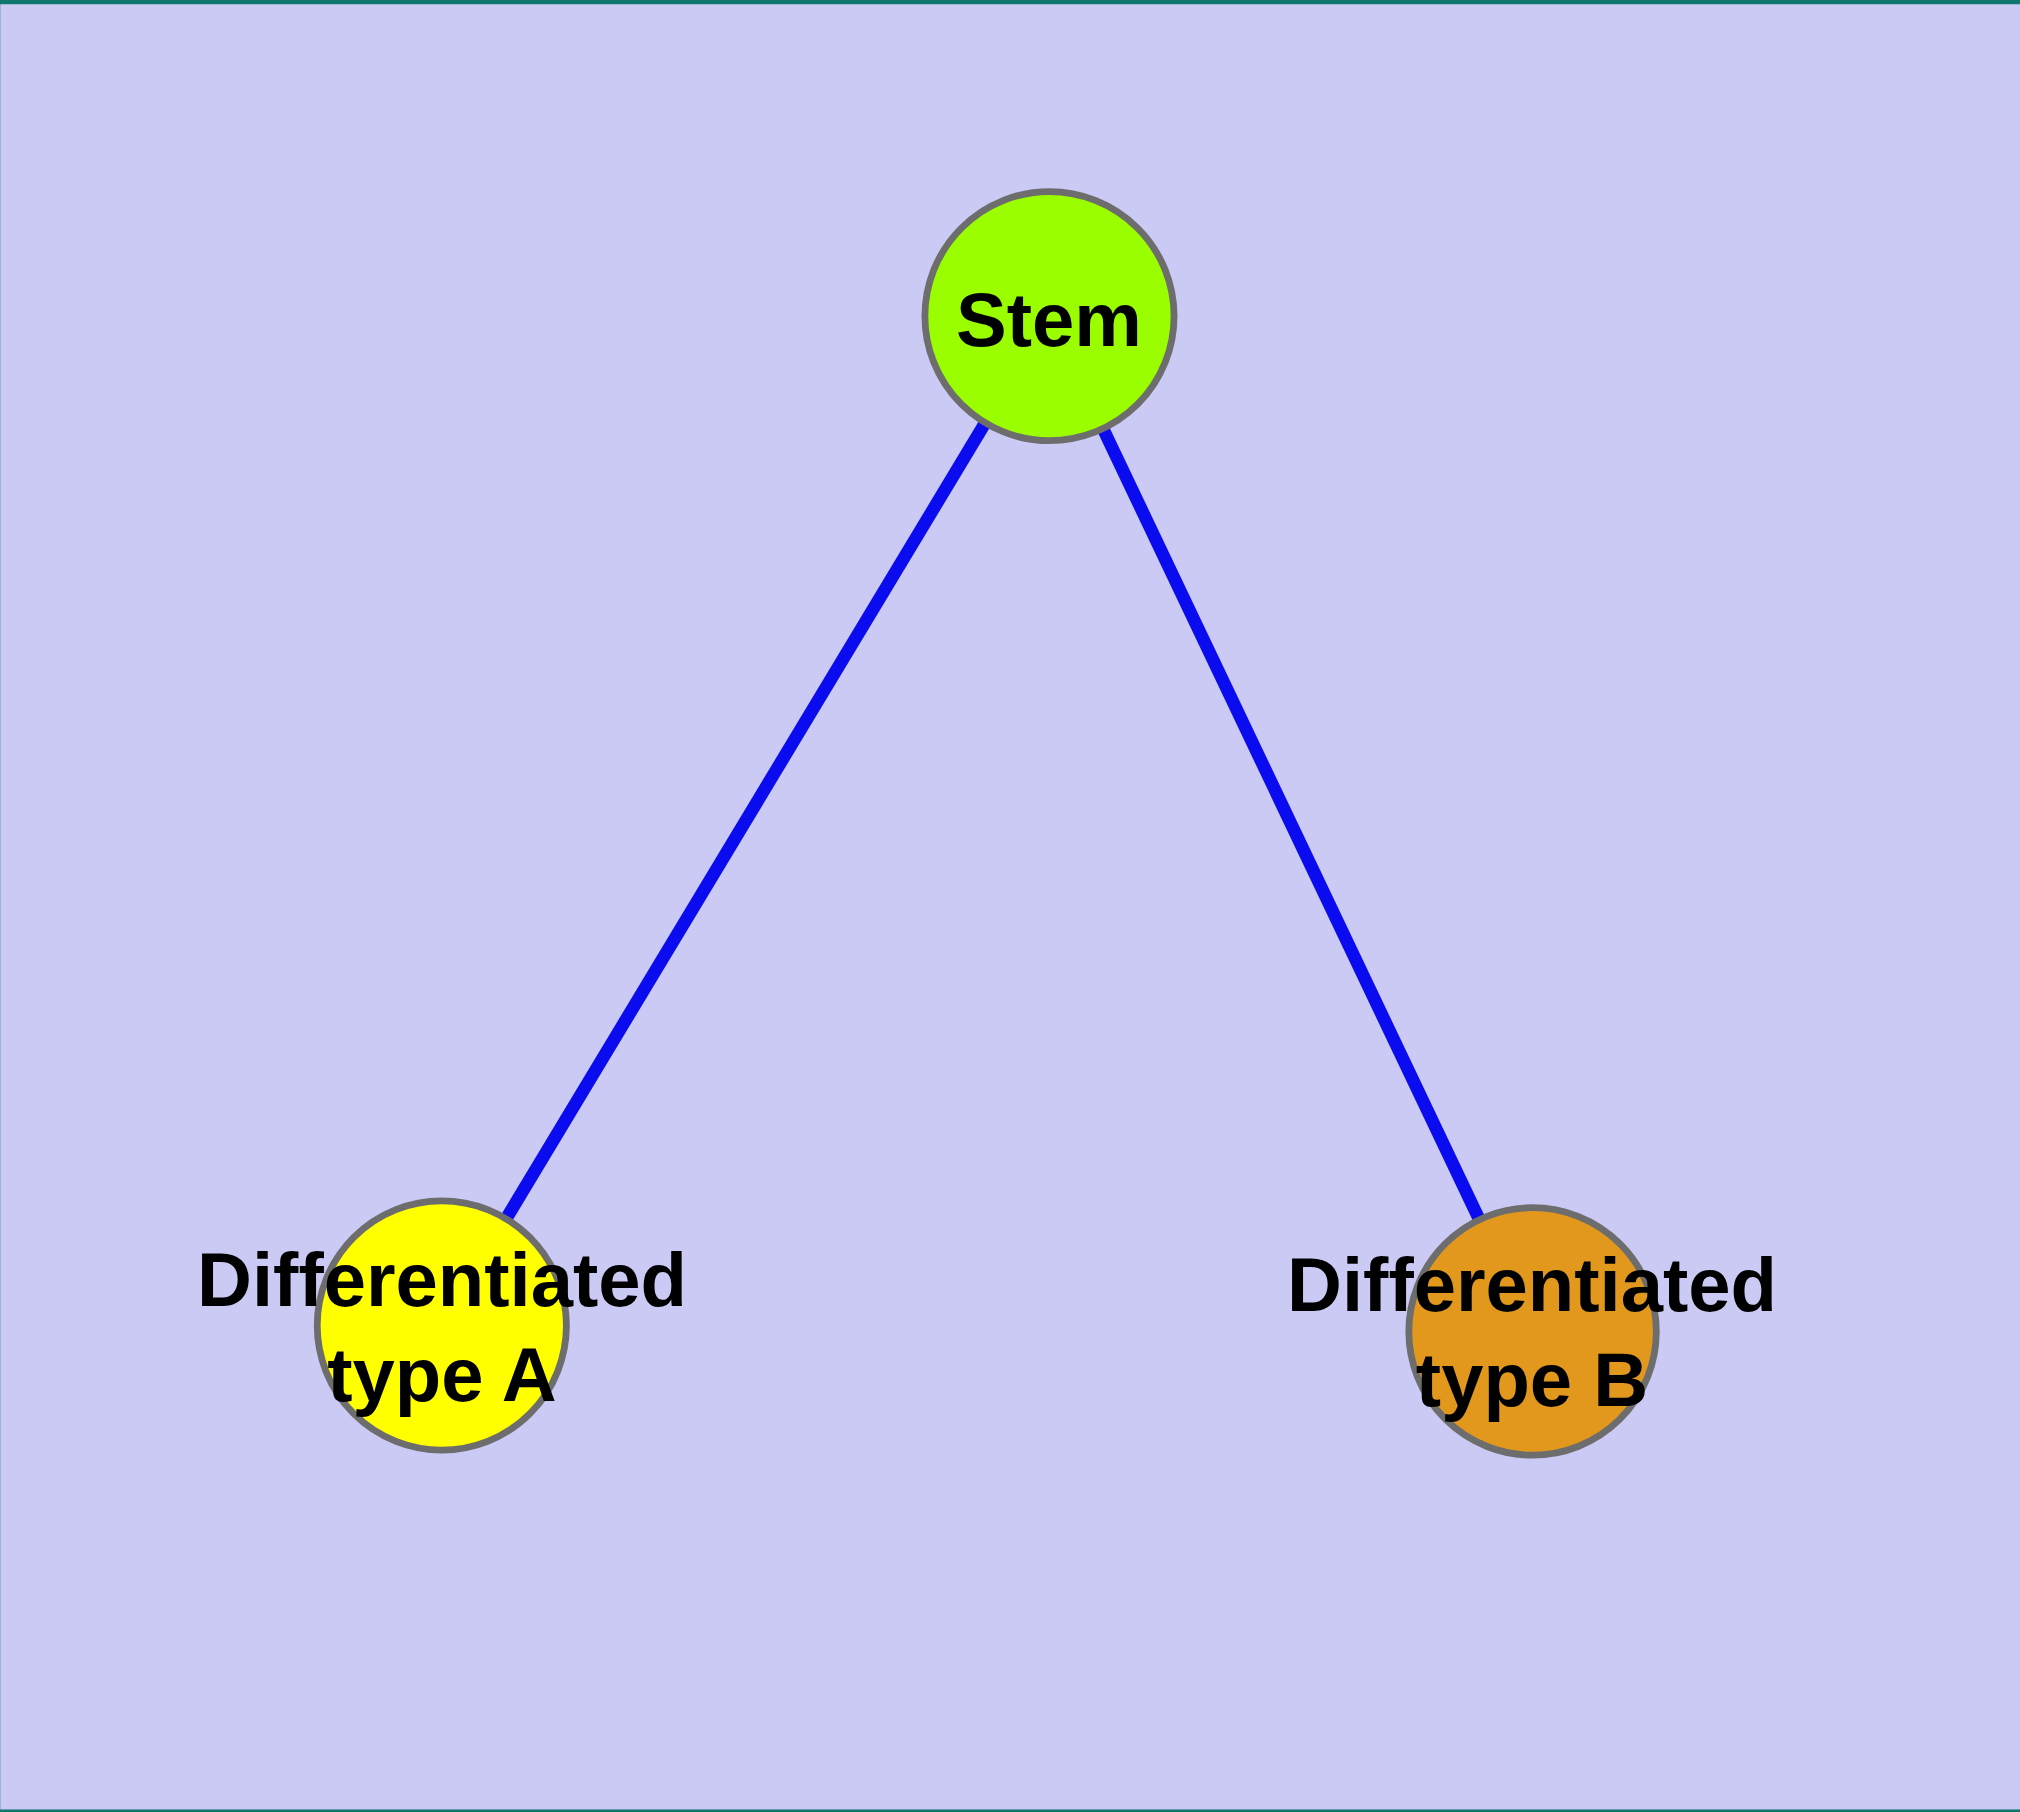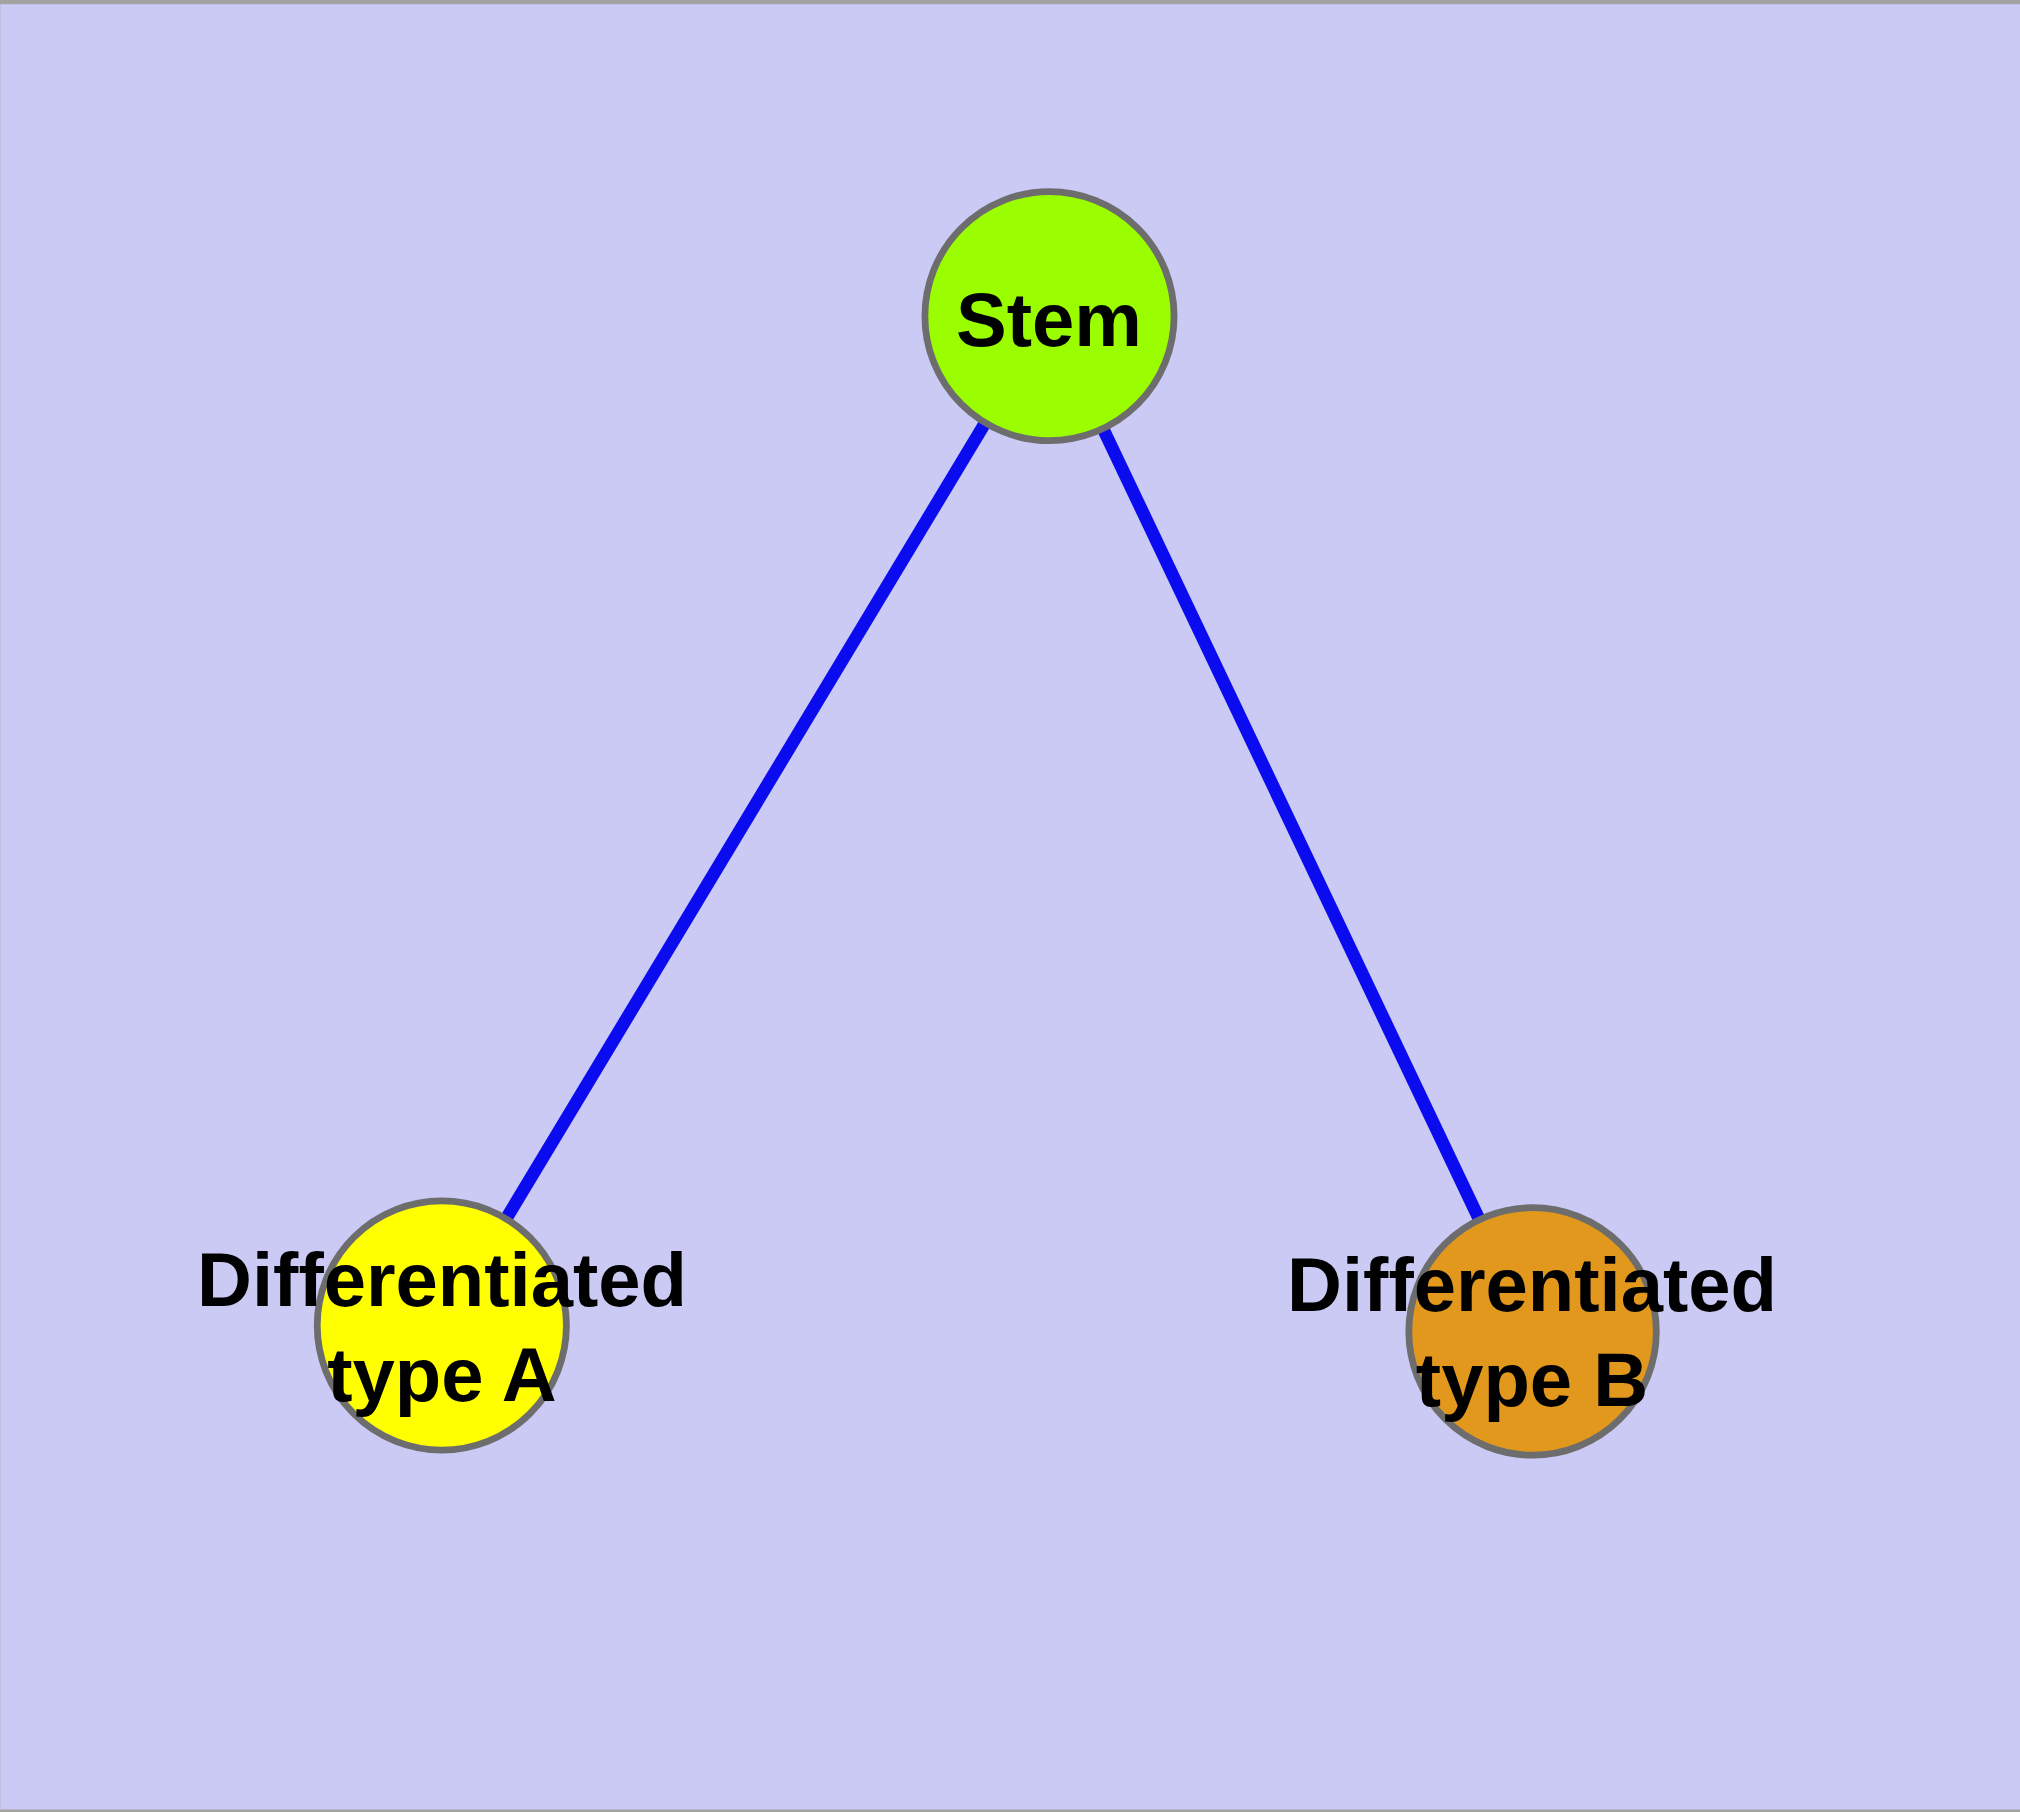--- a/index.html
+++ b/index.html
@@ -4,21 +4,21 @@
 <style>
   html, body {
     margin: 0;
     padding: 0;
     background: #ffffff;
   }
   .canvas {
     position: relative;
     width: 2021px;
     height: 1812px;
-    background: #a3a3a3;
+    background: #0f766e;
     overflow: hidden;
     font-family: "Liberation Sans", sans-serif;
   }
   .diagram-svg {
     position: absolute;
     left: 0;
     top: 0;
     display: block;
   }
   .node-label {

